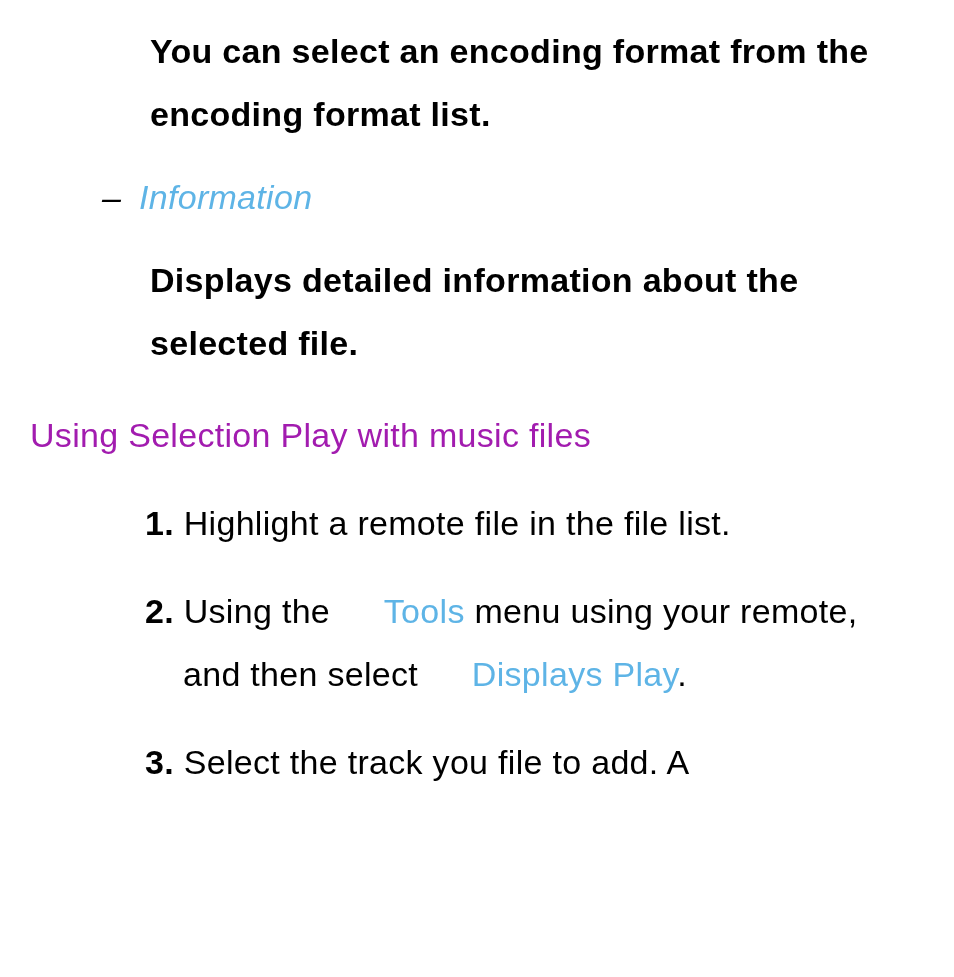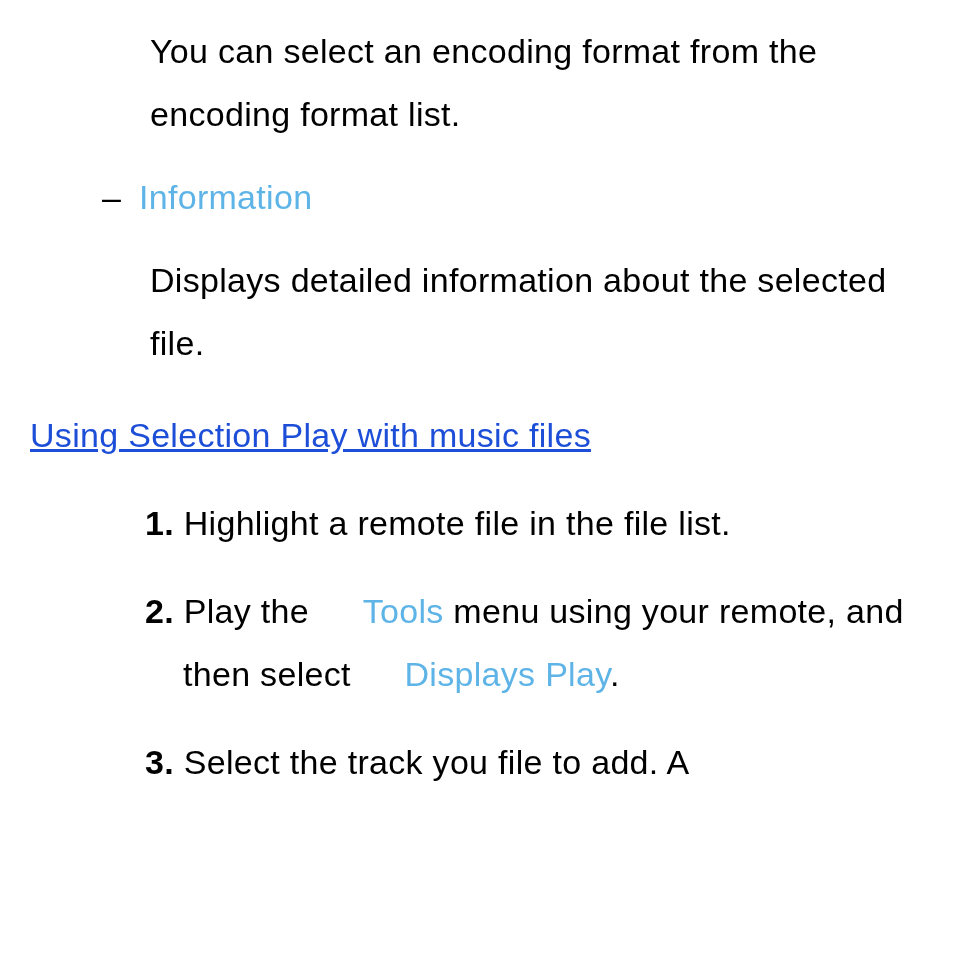--- a/index.html
+++ b/index.html
@@ -11,33 +11,33 @@
       font-family: Arial, Helvetica, sans-serif;
       background: #ffffff;
       padding: 20px 30px 20px 30px;
       width: 954px;
       font-size: 34px;
       line-height: 1.85;
       color: #000000;
       letter-spacing: 0.3px;
     }
     .section-title {
-      color: #1d4ed8;
+      color: #a21caf;
       margin-top: 30px;
       margin-bottom: 20px;
       font-weight: normal;
-      text-decoration: underline;
     }
     .information-term {
       color: #5eb4e6;
     }
     .dash-item {
       padding-left: 72px;
       margin-top: 20px;
       margin-bottom: 20px;
+      font-style: italic;
     }
     .dash-marker {
       color: #000000;
       margin-right: 8px;
     }
     .ordered-list {
       list-style: none;
       padding-left: 115px;
       margin-top: 25px;
     }
@@ -55,20 +55,21 @@
       padding-left: 38px;
       text-indent: -38px;
     }
     .link-term {
       color: #5eb4e6;
       margin-left: 44px;
     }
     .para-top {
       padding-left: 120px;
       margin-bottom: 20px;
+      font-weight: bold;
     }
   </style>
 </head>
 <body>
 
 <div class="para-top">
   <span>You can select an encoding format from the encoding format list.</span>
 </div>
 
 <div class="dash-item">
@@ -87,21 +88,21 @@
 <ol class="ordered-list">
   <li>
     <span class="ol-content">
       <span class="ol-number">1.</span>
       <span class="ol-text">Highlight a remote file in the file list.</span>
     </span>
   </li>
   <li>
     <span class="ol-content">
       <span class="ol-number">2.</span>
-      <span class="ol-text">Play the </span><span class="link-term">Tools</span><span class="ol-text"> menu using your remote, and then select </span><span class="link-term">Displays Play</span><span class="ol-text">.</span>
+      <span class="ol-text">Using the </span><span class="link-term">Tools</span><span class="ol-text"> menu using your remote, and then select </span><span class="link-term">Displays Play</span><span class="ol-text">.</span>
     </span>
   </li>
   <li>
     <span class="ol-content">
       <span class="ol-number">3.</span>
       <span class="ol-text">Select the track you file to add. A</span>
     </span>
   </li>
 </ol>
 

